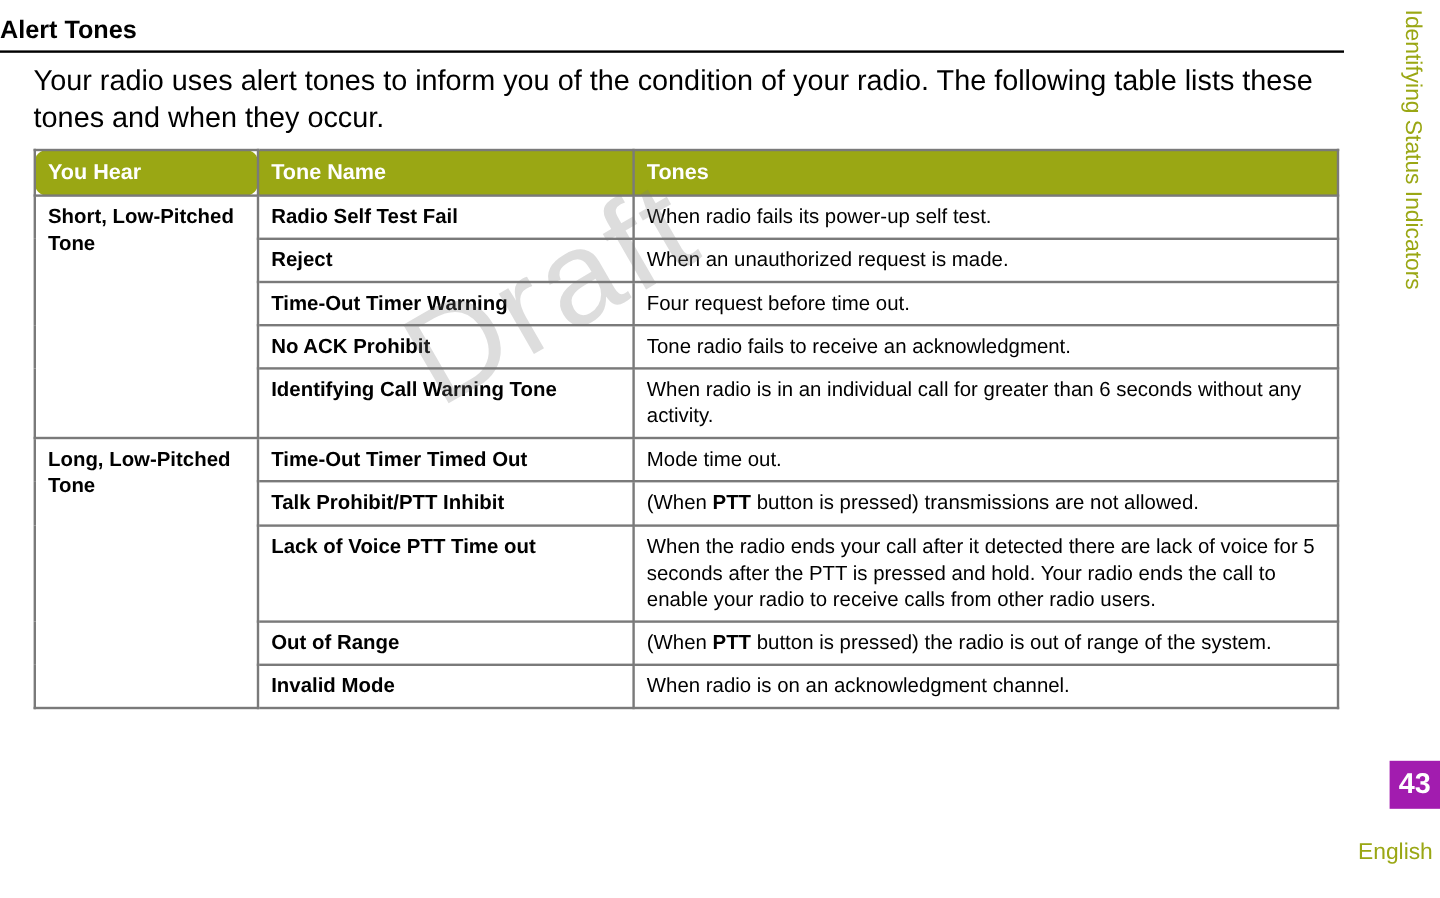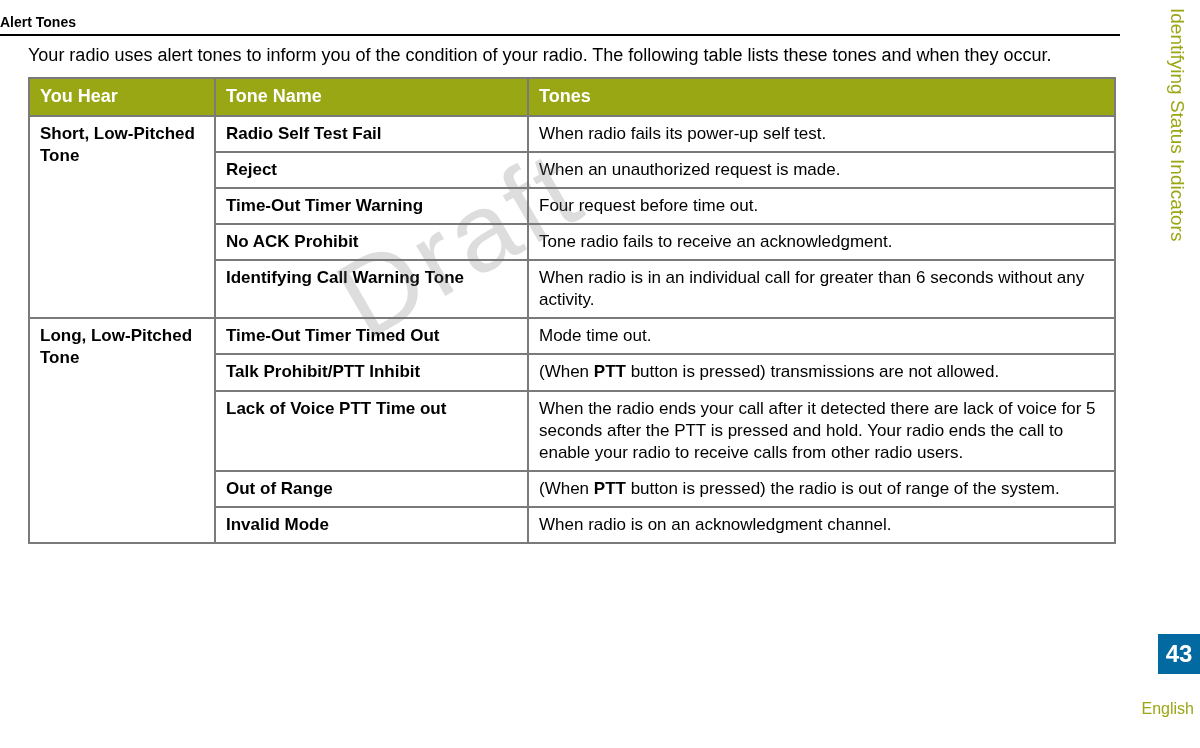--- a/index.html
+++ b/index.html
@@ -10,28 +10,28 @@
     background: #fff;
     width: 1200px;
     height: 748px;
     position: relative;
   }
   .content {
     padding: 14px 0 0 0;
     width: 1120px;
   }
   h1.section-title {
-    font-size: 14px;
+    font-size: 21px;
     font-weight: bold;
     margin: 0 0 4px 0;
     padding-bottom: 4px;
     border-bottom: 2px solid #000;
   }
   .intro {
-    font-size: 18px;
+    font-size: 24px;
     margin: 8px 0 10px 28px;
     line-height: 1.3;
   }
   table.tones {
     border-collapse: collapse;
     width: 1088px;
     margin-left: 28px;
     font-size: 17px;
   }
   table.tones th, table.tones td {
@@ -40,21 +40,21 @@
     text-align: left;
     vertical-align: top;
     line-height: 1.3;
   }
   table.tones th {
     background: #9aa714;
     color: #fff;
     font-weight: bold;
     font-size: 18px;
   }
-  .col-hear { width: 186px; }
+  .col-hear { width: 186px; border-radius: 10px; }
   .col-name { width: 313px; }
   .col-heard { width: auto; }
   .bold { font-weight: bold; margin-top: 35px; }
   .watermark {
     position: absolute;
     top: 180px;
     left: 330px;
     font-size: 110px;
     color: rgba(120,120,120,0.25);
     transform: rotate(-30deg);
@@ -76,34 +76,34 @@
     font-size: 19px;
     padding-top: 8px;
     padding-right: 3px;
   }
   .page-number-box {
     position: absolute;
     right: 0;
     top: 634px;
     width: 42px;
     height: 40px;
-    background: #0369a1;
+    background: #a21caf;
     color: #fff;
     font-size: 24px;
     font-weight: bold;
     display: flex;
     align-items: center;
     justify-content: center;
   }
   .footer-lang {
     position: absolute;
     right: 6px;
     top: 700px;
     color: #9aa714;
-    font-size: 16px;
+    font-size: 19px;
   }
 </style>
 </head>
 <body>
 
 <div class="content">
   <h1 class="section-title">Alert Tones</h1>
   <p class="intro">Your radio uses alert tones to inform you of the condition of your radio. The following table lists these tones and when they occur.</p>
 
   <table class="tones">

